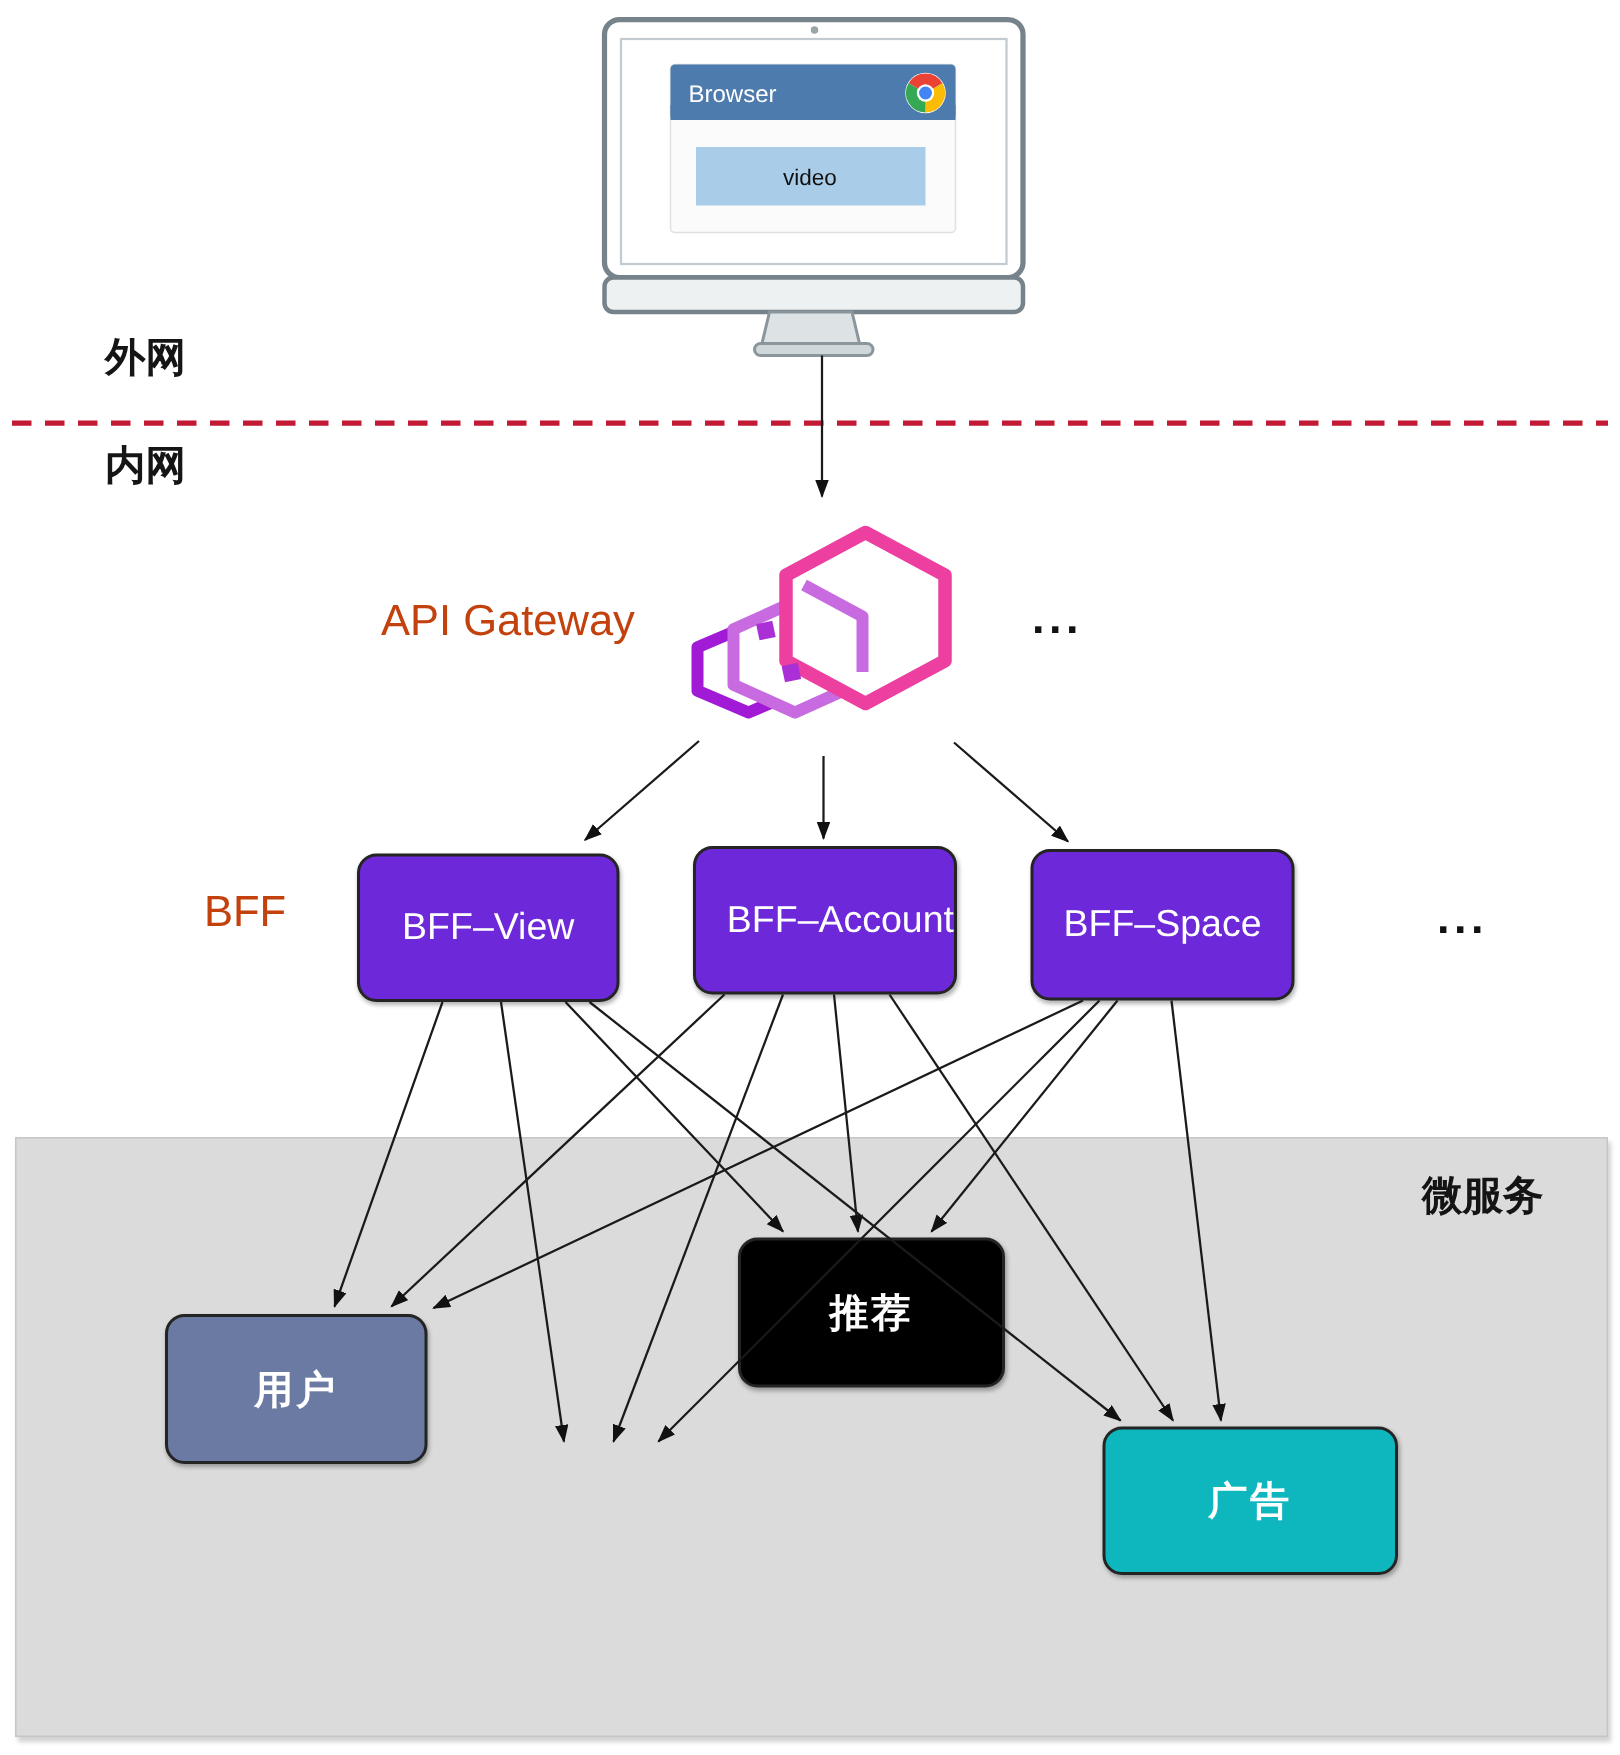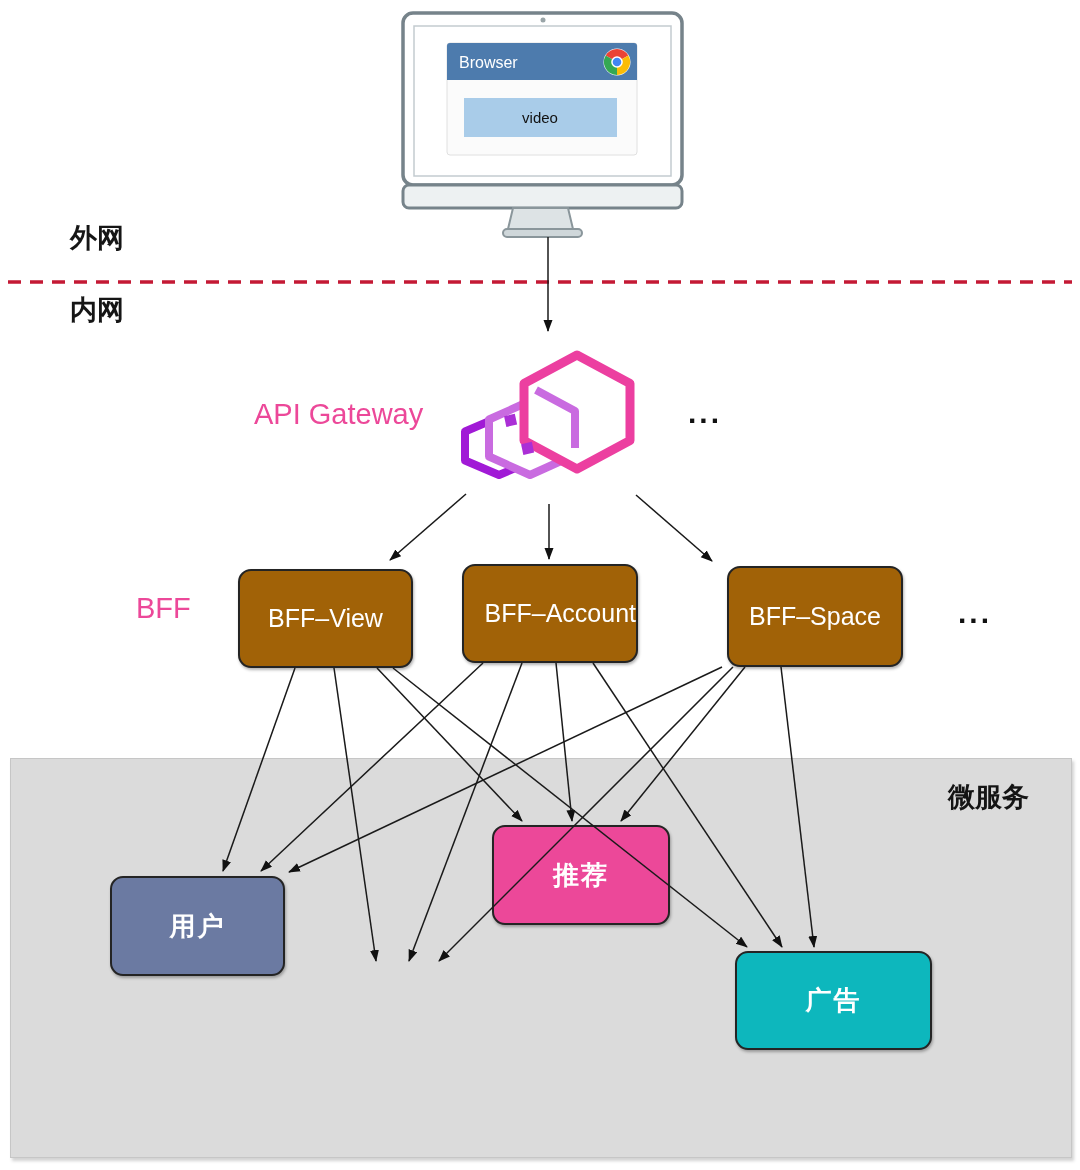--- a/index.html
+++ b/index.html
@@ -2,44 +2,44 @@
 <html><head>
 <meta charset="utf-8">
 <style>
   html,body{margin:0;padding:0;background:#ffffff;}
   #stage{
     position:relative;width:1080px;height:1170px;background:#ffffff;overflow:hidden;
     font-family:"Liberation Sans","DejaVu Sans",sans-serif;color:#111;
   }
   
   .zone-label{position:absolute;font-size:27px;font-weight:600;color:#151515;z-index:20;margin-left:25px;}
-  .plain-label{position:absolute;font-size:29px;font-weight:500;color:#ec4899;z-index:20;}
+  .plain-label{position:absolute;font-size:29px;font-weight:500;color:#c2410c;z-index:20;}
   .dots{position:absolute;font-size:30px;font-weight:700;color:#111;z-index:20;letter-spacing:3px;}
   
   #ms-panel{
     position:absolute;left:10px;top:758px;width:1060px;height:398px;
     background:#dbdbdb;border:1px solid #c6c6c6;box-shadow:2px 3px 3px rgba(0,0,0,.18);
     z-index:1;
   }
   #ms-panel-label{position:absolute;left:948px;top:779px;font-size:27px;font-weight:600;color:#141414;z-index:20;}
   
   .node{
     position:absolute;display:flex;align-items:center;justify-content:center;
     color:#fff;border:2px solid #242424;border-radius:13px;
     box-shadow:1px 2px 3px rgba(0,0,0,.3);z-index:10;box-sizing:border-box;
   }
-  .node.bff{background:#a16207;font-size:25px;font-weight:400;}
+  .node.bff{background:#6d28d9;font-size:25px;font-weight:400;}
   .node.cjk{font-size:26px;font-weight:600;letter-spacing:2px;}
   #node-user{left:110px;top:876px;width:175px;height:100px;background:#6b7aa2;align-items:center;}
-  #node-recommend{left:492px;top:825px;width:178px;height:100px;background:#ec4899;}
+  #node-recommend{left:492px;top:825px;width:178px;height:100px;background:#000000;}
   #node-submission{left:299px;top:965px;width:176px;height:101px;background:#5ead35;}
   #node-ad{left:735px;top:951px;width:197px;height:99px;background:#0db7bd;}
   #node-bff-view{left:238px;top:569px;width:175px;height:99px;}
   #node-bff-account{left:462px;top:564px;width:176px;height:99px;justify-content:flex-end;}
-  #node-bff-space{left:687px;top:566px;width:176px;height:101px;margin-left:40px;}
+  #node-bff-space{left:687px;top:566px;width:176px;height:101px;}
   
   #monitor-svg{position:absolute;left:395px;top:8px;z-index:10;}
   #gateway-logo-svg{position:absolute;left:450px;top:335px;z-index:10;}
   #edge-overlay{position:absolute;left:0;top:0;z-index:40;pointer-events:none;}
   svg text{font-family:"Liberation Sans","DejaVu Sans",sans-serif;}
 </style>
 </head>
 <body>
 
 <div id="stage">

